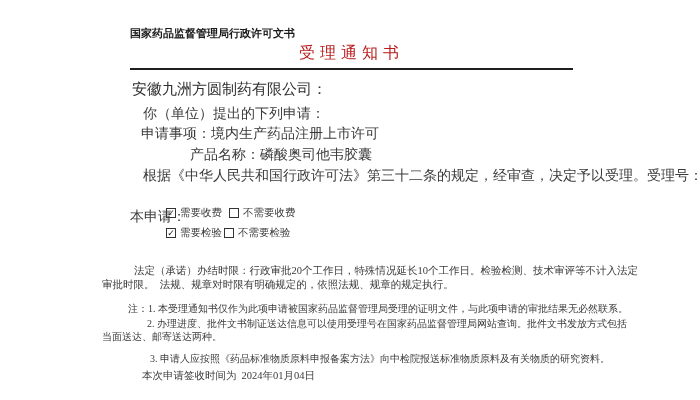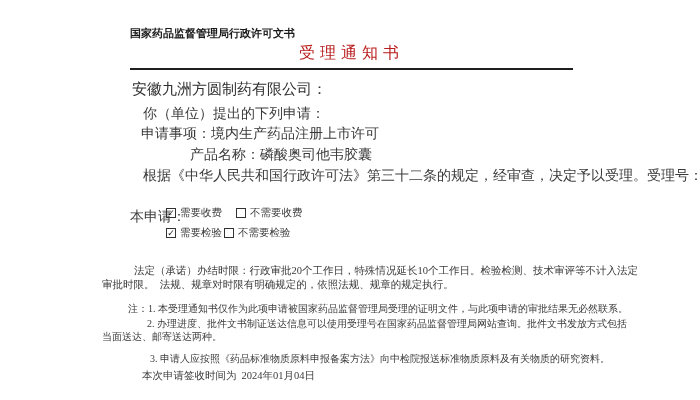--- a/index.html
+++ b/index.html
@@ -79,21 +79,21 @@
   <div class="abs b11 prod-line"><span>产品名称：</span><span>磷酸奥司他韦胶囊</span></div>
 
   <div class="abs b11 decision"><span>根据《中华人民共和国行政许可法》第三十二条的规定，经审查，决定予以受理。受理号：</span><span>CYHS2400106</span></div>
 
   <div class="abs b11 cb-label">本申请：</div>
 
   <div class="opt" style="top:206px; left:166px;">
     <span class="box">✓</span>
     <span>需要收费</span>
   </div>
-  <div class="opt" style="top:206px; left:236px;">
+  <div class="opt" style="top:206px; left:229px;">
     <span class="box"></span>
     <span>不需要收费</span>
   </div>
   <div class="opt" style="top:226px; left:166px;">
     <span class="box">✓</span>
     <span>需要检验</span>
   </div>
   <div class="opt" style="top:226px; left:224px;">
     <span class="box"></span>
     <span>不需要检验</span>

